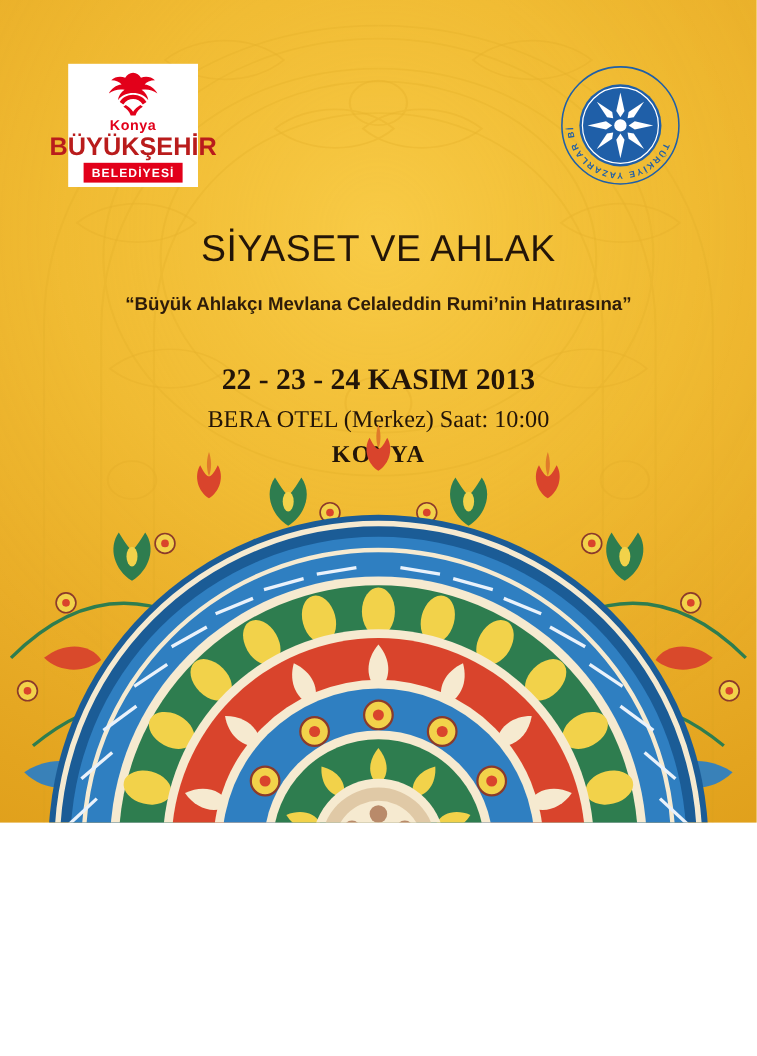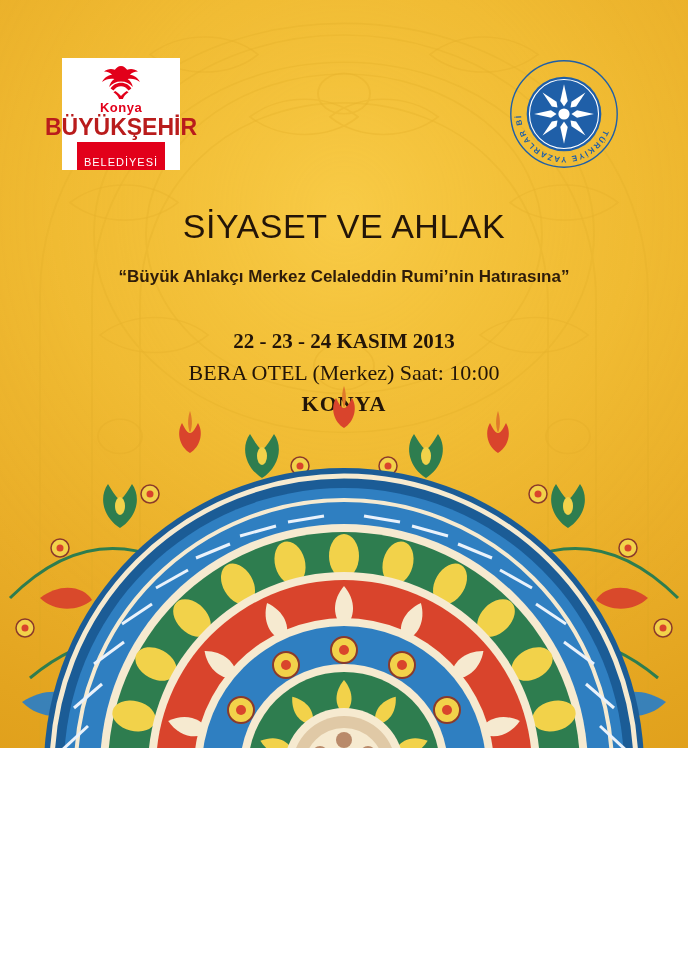--- a/index.html
+++ b/index.html
@@ -55,24 +55,24 @@
     color: #b91c1c;
     font-weight: bold;
     font-size: 23px;
     letter-spacing: 0px;
     line-height: 1.05;
     margin-top: 1px;
   }
   .logo-konya .l3 {
     background: #e2001a;
     color: #ffffff;
-    font-weight: normal;
+    font-weight: bold;
     font-size: 11px;
     letter-spacing: 1px;
-    padding: 14px 7px 2px 7px;
+    padding: 4px 7px 2px 7px;
     margin-top: 3px;
   }
 
   .logo-tyb {
     position: absolute;
     right: 68px;
     top: 58px;
     width: 112px;
     height: 112px;
   }
@@ -108,21 +108,21 @@
   .quote {
     font-family: "Liberation Sans", sans-serif;
     font-weight: bold;
     font-size: 17px;
     color: #2e1c0a;
     margin: 22px 0 0 0;
   }
   .dates {
     font-family: "Liberation Serif", serif;
     font-weight: bold;
-    font-size: 21px;
+    font-size: 27px;
     color: #231508;
     margin: 40px 0 0 0;
     line-height: 1.35;
   }
   .venue {
     font-family: "Liberation Serif", serif;
     font-weight: normal;
     font-size: 22px;
     color: #231508;
     margin: 2px 0 0 0;
@@ -226,21 +226,21 @@
         <circle cx="60" cy="60" r="6"></circle>
       </g>
       <text font-family="Liberation Sans, sans-serif" font-size="8.5" font-weight="bold" fill="#1f5fa8" letter-spacing="1.6">
         <textPath href="#ringpath" startOffset="56%">TÜRKİYE YAZARLAR BİRLİĞİ</textPath>
       </text>
     </svg>
   </div>
 
   <div class="text-block">
     <h2 class="title-sub">SİYASET VE AHLAK</h2>
-    <p class="quote">“Büyük Ahlakçı Merkez Celaleddin Rumi’nin Hatırasına”</p>
+    <p class="quote">“Büyük Ahlakçı Mevlana Celaleddin Rumi’nin Hatırasına”</p>
     <p class="dates">22 - 23 - 24 KASIM 2013</p>
     <p class="venue">BERA OTEL (Merkez) Saat: 10:00</p>
     <p class="city">KONYA</p>
   </div>
 
   <div class="bottom-art">
     <svg viewBox="0 0 688 450" xmlns="http://www.w3.org/2000/svg">
       <defs>
         <g id="tulip">
           <path d="M0,0 C-10,-6 -14,-20 -8,-30 C-4,-22 -2,-20 0,-20 C2,-20 4,-22 8,-30 C14,-20 10,-6 0,0 Z" fill="#d9442c"></path>

